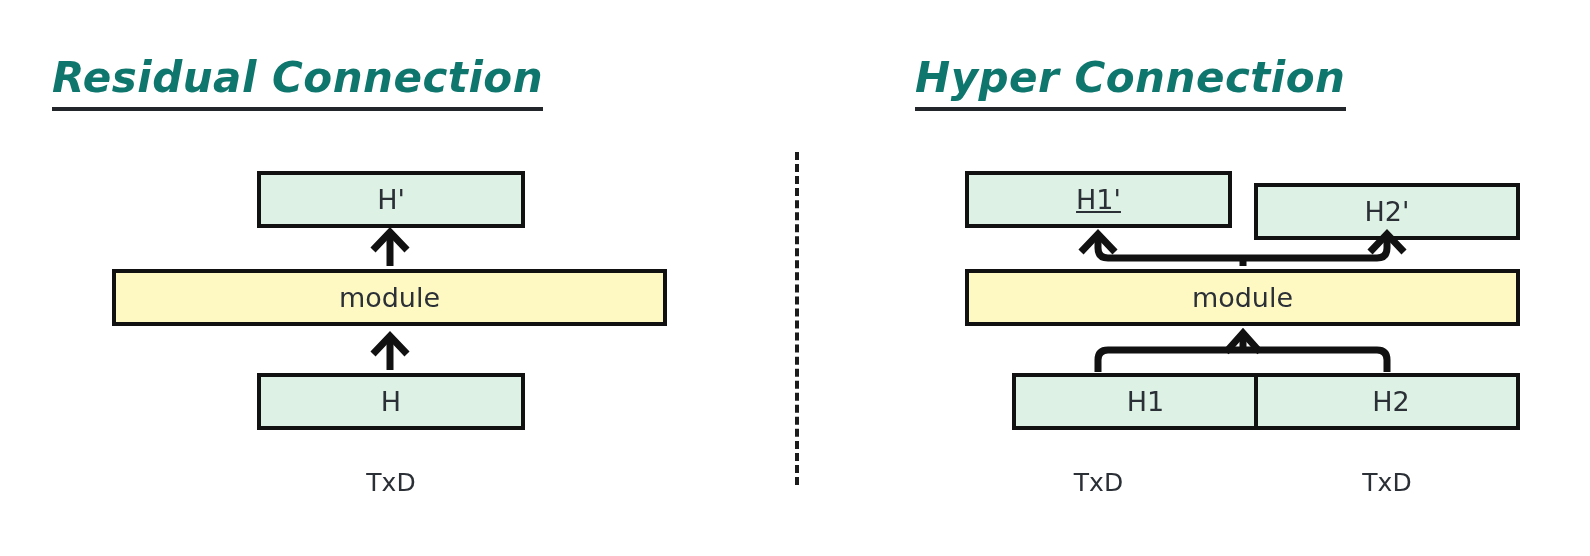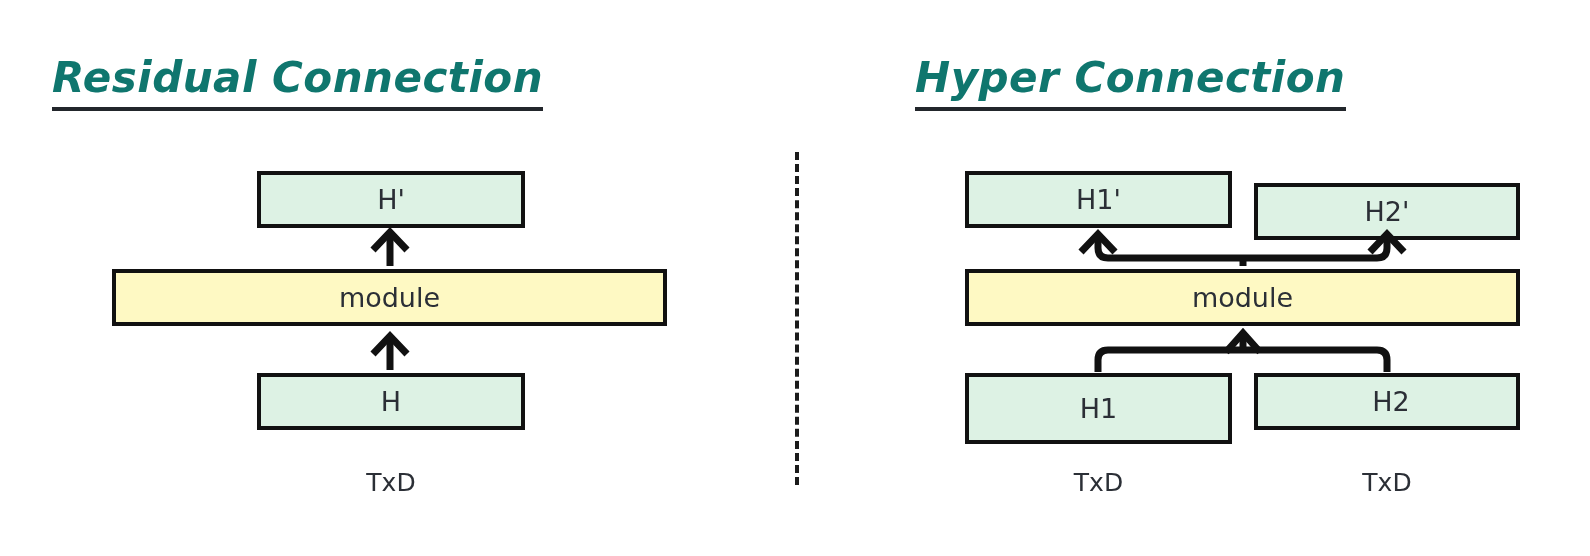--- a/index.html
+++ b/index.html
@@ -108,27 +108,27 @@
   <div id="divider"></div>
 
   <div class="node-box green" style="left:257px; top:171px; width:268px; height:57px;">H'</div>
 
   <div class="node-box blue" style="left:112px; top:269px; width:555px; height:57px;">module</div>
 
   <div class="node-box green" style="left:257px; top:373px; width:268px; height:57px;">H</div>
 
   <div class="caption" style="left:257px; top:470px; width:268px;">TxD</div>
 
-  <div class="node-box green" style="left:965px; top:171px; width:267px; height:57px;">H1'</div>
+  <div class="node-box green" style="left:965px; top:171px; width:267px; height:57px;text-decoration:underline;">H1'</div>
 
   <div class="node-box green" style="left:1254px; top:171px; width:266px; height:57px;margin-top:12px;">H2'</div>
 
   <div class="node-box blue" style="left:965px; top:269px; width:555px; height:57px;">module</div>
 
-  <div class="node-box green" style="left:965px; top:373px; width:267px; height:71px;">H1</div>
+  <div class="node-box green" style="left:1012px; top:373px; width:267px; height:57px;">H1</div>
 
   <div class="node-box green" style="left:1254px; top:373px; width:266px; height:57px;padding-left:8px;">H2</div>
 
   <div class="caption" style="left:965px; top:470px; width:267px;">TxD</div>
 
   <div class="caption" style="left:1254px; top:470px; width:266px;">TxD</div>
 
   <svg id="connectors" viewBox="0 0 1590 556">
 
     <g>

